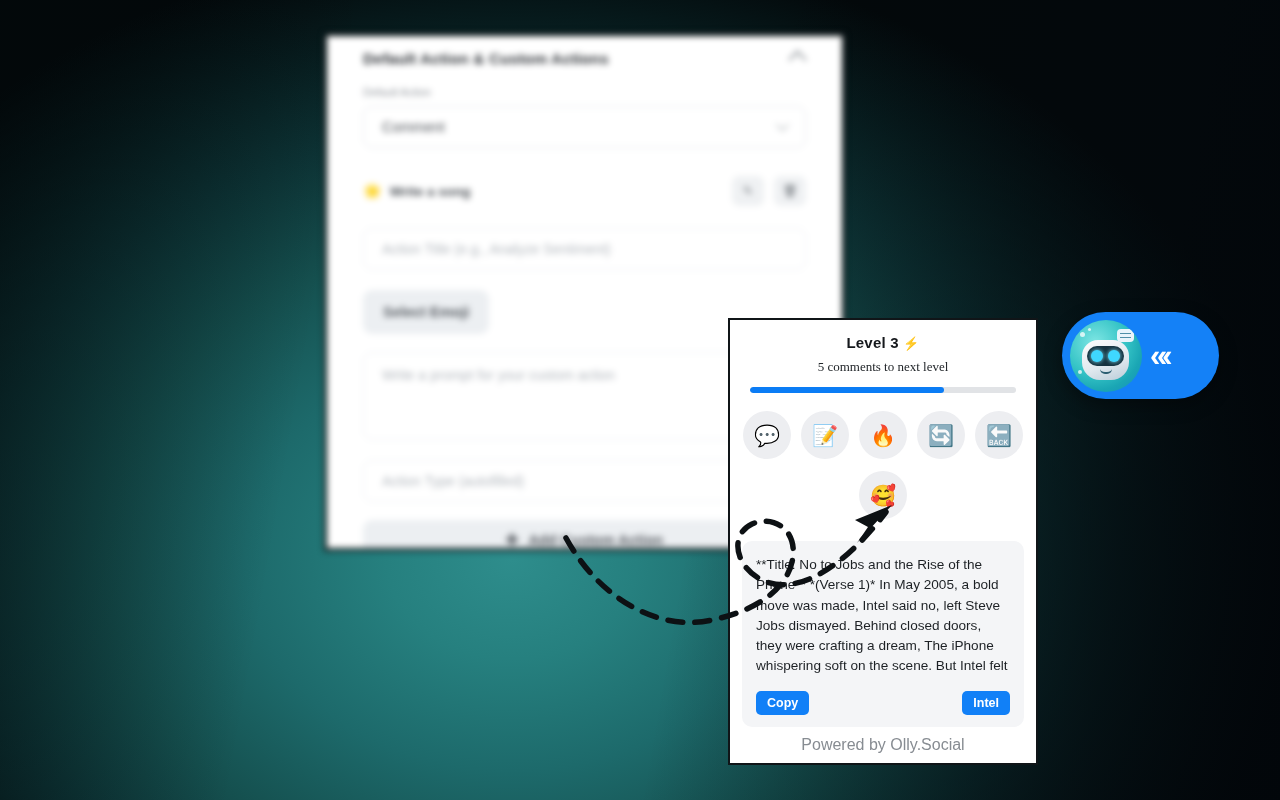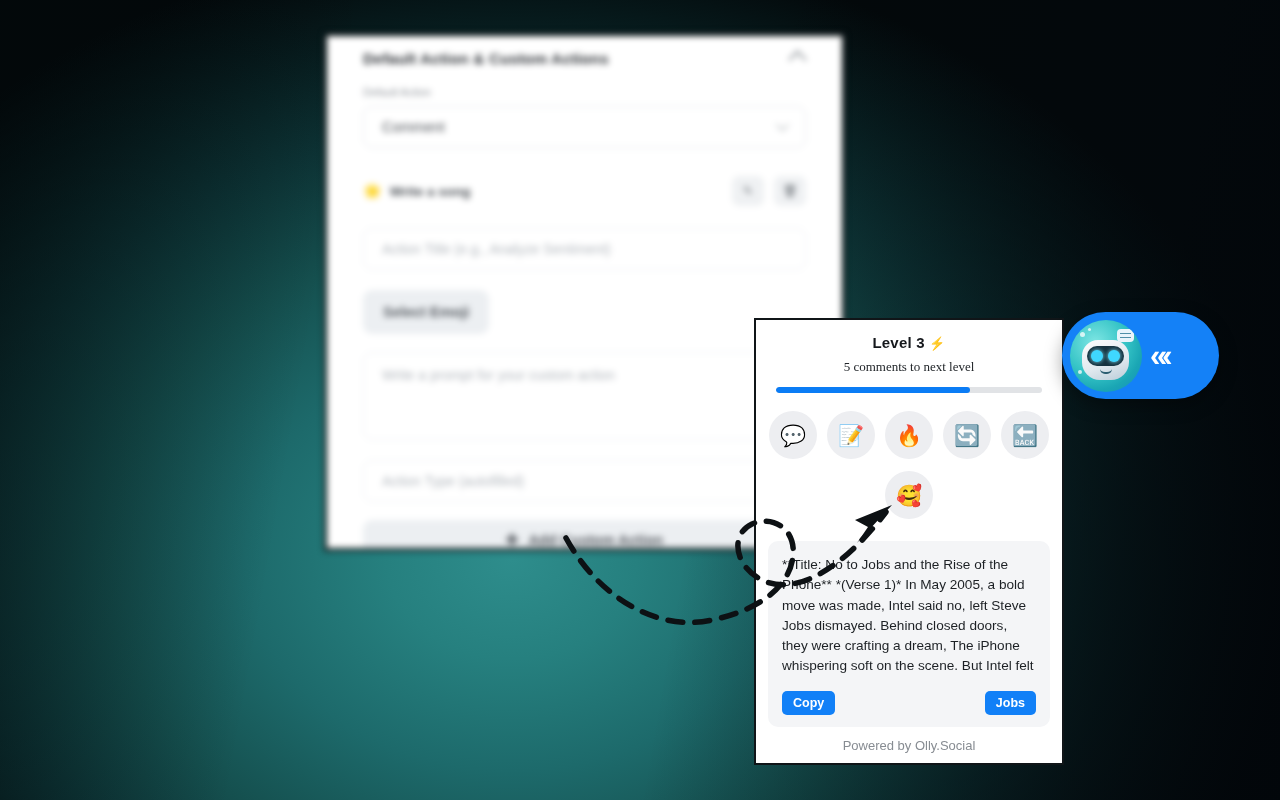--- a/index.html
+++ b/index.html
@@ -185,21 +185,21 @@
     position: absolute;
     left: 0; top: 0;
     width: 1280px; height: 800px;
     z-index: 5;
     pointer-events: none;
   }
 
   
   .popup {
     position: absolute;
-    left: 754px;
+    left: 728px;
     top: 318px;
     width: 310px;
     height: 447px;
     background: #ffffff;
     border: 2.5px solid #101518;
     z-index: 4;
     display: flex;
     flex-direction: column;
     overflow: hidden;
   }
@@ -290,21 +290,21 @@
     padding: 5px 11px;
     cursor: pointer;
     font-family: "Liberation Sans", sans-serif;
   }
 
   .pp-footer {
     height: 36px;
     display: flex;
     align-items: center;
     justify-content: center;
-    font-size: 13px;
+    font-size: 16px;
     color: #878c92;
   }
 
   
   .launcher {
     position: absolute;
     left: 1062px;
     top: 312px;
     width: 157px;
     height: 87px;
@@ -479,21 +479,21 @@
     <div class="pp-actions-2" id="actions-row2">
         <div class="pp-act">
           <span>🥰</span>
         </div>
       </div>
 
     <div class="pp-result">
       <div class="pp-text">**Title: No to Jobs and the Rise of the Phone** *(Verse 1)* In May 2005, a bold move was made, Intel said no, left Steve Jobs dismayed. Behind closed doors, they were crafting a dream, The iPhone whispering soft on the scene. But Intel felt</div>
       <div class="pp-btnrow">
         <button class="pp-btn">Copy</button>
-        <button class="pp-btn">Jobs</button>
+        <button class="pp-btn">Intel</button>
       </div>
     </div>
 
     <div class="pp-footer">Powered by Olly.Social</div>
   </div>
 
   <svg class="annot-svg" viewBox="0 0 1280 800">
     <path d="M 566 538
              C 600 600, 660 632, 712 620
              C 760 610, 790 586, 793 556

